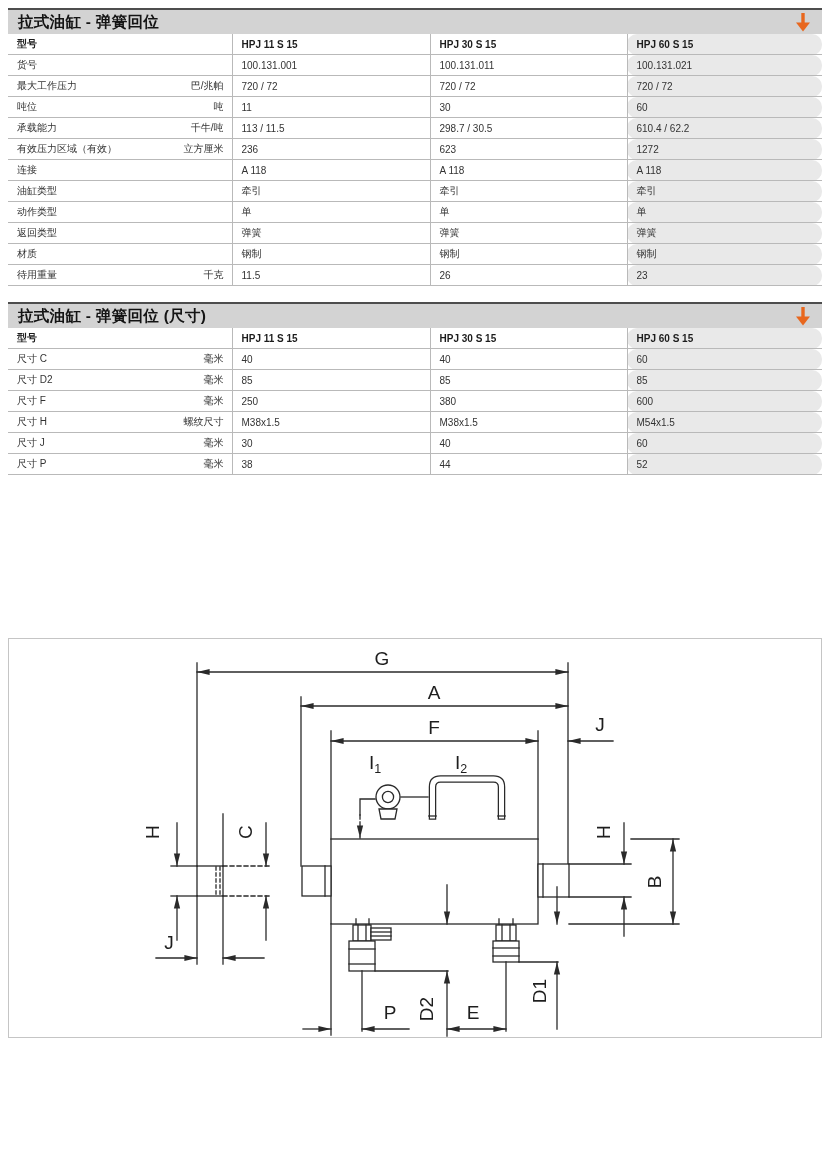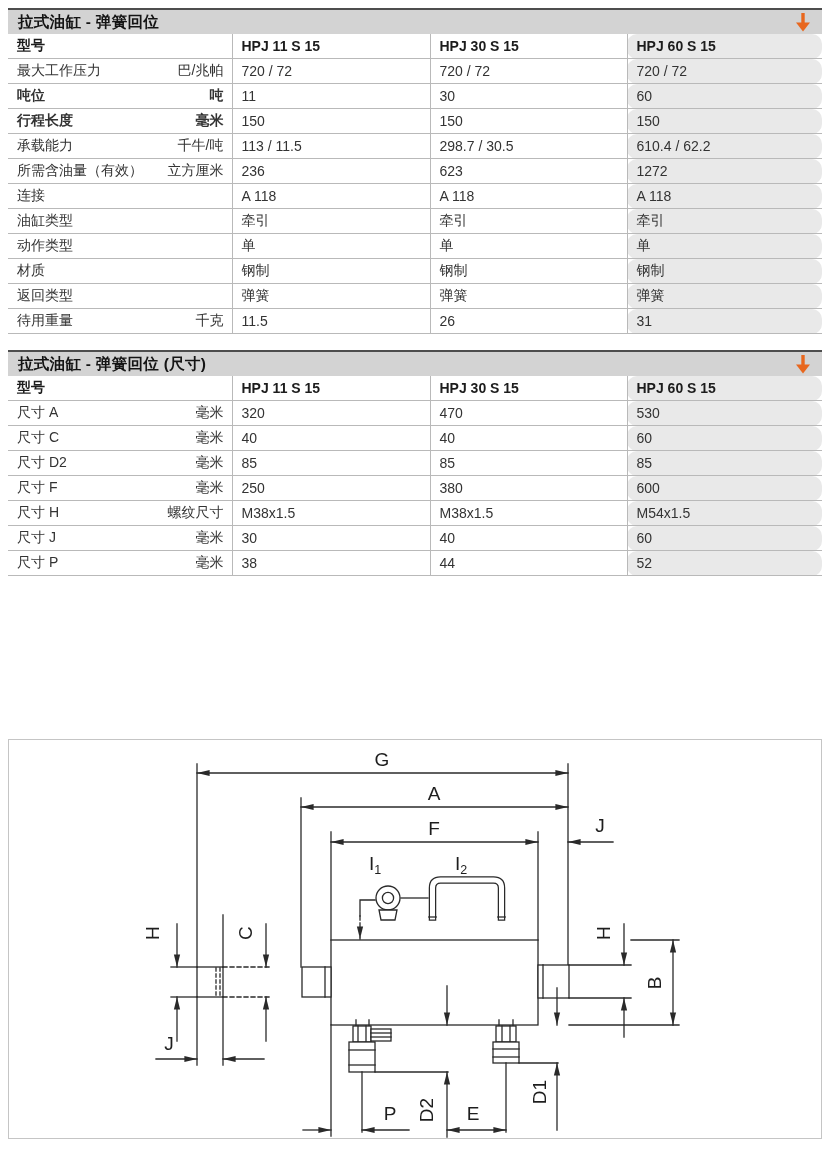--- a/index.html
+++ b/index.html
@@ -6,31 +6,31 @@
   body{width:830px;height:1167px;font-family:"Liberation Sans","DejaVu Sans",sans-serif;color:#2e2e2e;position:relative;}
   .page{padding:8px 8px 0 8px;}
 
   
   .section{margin-bottom:0;}
   .sec-bar{height:24px;background:#d3d3d3;border-top:2px solid #4d4d4d;display:flex;align-items:center;justify-content:space-between;padding:0 10px 0 10px;text-align:right;}
   .sec-title{font-size:15.5px;font-weight:bold;color:#141414;letter-spacing:0.3px;}
   .arrow-ic{width:18px;height:20px;display:block;cursor:pointer;}
 
   
-  table.spec{width:814px;border-collapse:collapse;table-layout:fixed;font-size:14px;color:#333;}
+  table.spec{width:814px;border-collapse:collapse;table-layout:fixed;font-size:10px;color:#333;}
   table.spec col.cl{width:224px;}
   table.spec col.c1{width:198px;}
   table.spec col.c2{width:197px;}
   table.spec col.c3w{width:195px;}
   table.spec th, table.spec td{border-bottom:1px solid #b9b9b9;padding:3px 8px 3px 9px;height:14px;text-align:left;vertical-align:middle;white-space:nowrap;overflow:hidden;}
   table.spec th{font-weight:bold;color:#1c1c1c;}
   table.spec td.v, table.spec th.v{border-left:1px solid #b9b9b9;}
   table.spec .c3{background:#e9e9e9;border-radius:10px;}
   td.l .u{float:right;color:#333;}
-  tr.b td.l span{font-weight:bold;}
+  tr.b td.l span{font-weight:normal;}
 
   .gap1{height:16px;}
   .gap2{height:163px;}
 
   
   .panel{width:812px;height:398px;border:1px solid #c5c5c5;background:#fff;position:relative;}
   .panel svg{position:absolute;left:0;top:0;}
   .dimtxt{font-family:"Liberation Sans","DejaVu Sans",sans-serif;font-size:19px;fill:#1e1e1e;}
   .subtxt{font-size:12.5px;}
 </style>
@@ -55,45 +55,45 @@
           <col class="c3w">
         </colgroup>
       <tbody>
           <tr>
         <th class="l">型号</th>
         <th class="v">HPJ 11 S 15</th>
         <th class="v">HPJ 30 S 15</th>
         <th class="v c3">HPJ 60 S 15</th>
       </tr>
       <tr>
+            <td class="l"><span>货号</span><span class="u"></span></td>
+            <td class="v">100.131.001</td>
+            <td class="v">100.131.011</td>
+            <td class="v c3">100.131.021</td>
+          </tr>
+      <tr>
             <td class="l"><span>最大工作压力</span><span class="u">巴/兆帕</span></td>
             <td class="v">720 / 72</td>
             <td class="v">720 / 72</td>
             <td class="v c3">720 / 72</td>
           </tr>
       <tr class="b">
             <td class="l"><span>吨位</span><span class="u">吨</span></td>
             <td class="v">11</td>
             <td class="v">30</td>
             <td class="v c3">60</td>
           </tr>
-      <tr class="b">
-            <td class="l"><span>行程长度</span><span class="u">毫米</span></td>
-            <td class="v">150</td>
-            <td class="v">150</td>
-            <td class="v c3">150</td>
-          </tr>
       <tr>
             <td class="l"><span>承载能力</span><span class="u">千牛/吨</span></td>
             <td class="v">113 / 11.5</td>
             <td class="v">298.7 / 30.5</td>
             <td class="v c3">610.4 / 62.2</td>
           </tr>
       <tr>
-            <td class="l"><span>所需含油量（有效）</span><span class="u">立方厘米</span></td>
+            <td class="l"><span>有效压力区域（有效）</span><span class="u">立方厘米</span></td>
             <td class="v">236</td>
             <td class="v">623</td>
             <td class="v c3">1272</td>
           </tr>
       <tr>
             <td class="l"><span>连接</span><span class="u"></span></td>
             <td class="v">A 118</td>
             <td class="v">A 118</td>
             <td class="v c3">A 118</td>
           </tr>
@@ -103,36 +103,36 @@
             <td class="v">牵引</td>
             <td class="v c3">牵引</td>
           </tr>
       <tr>
             <td class="l"><span>动作类型</span><span class="u"></span></td>
             <td class="v">单</td>
             <td class="v">单</td>
             <td class="v c3">单</td>
           </tr>
       <tr>
+            <td class="l"><span>返回类型</span><span class="u"></span></td>
+            <td class="v">弹簧</td>
+            <td class="v">弹簧</td>
+            <td class="v c3">弹簧</td>
+          </tr>
+      <tr>
             <td class="l"><span>材质</span><span class="u"></span></td>
             <td class="v">钢制</td>
             <td class="v">钢制</td>
             <td class="v c3">钢制</td>
           </tr>
       <tr>
-            <td class="l"><span>返回类型</span><span class="u"></span></td>
-            <td class="v">弹簧</td>
-            <td class="v">弹簧</td>
-            <td class="v c3">弹簧</td>
-          </tr>
-      <tr>
             <td class="l"><span>待用重量</span><span class="u">千克</span></td>
             <td class="v">11.5</td>
             <td class="v">26</td>
-            <td class="v c3">31</td>
+            <td class="v c3">23</td>
           </tr>
     </tbody>
       </table>
   </div>
 
   <div class="gap1"></div>
 
   <div class="section">
     <div class="sec-bar">
       <span class="sec-title">拉式油缸 - 弹簧回位 (尺寸)</span>
@@ -149,26 +149,20 @@
           <col class="c3w">
         </colgroup>
       <tbody>
           <tr>
         <th class="l">型号</th>
         <th class="v">HPJ 11 S 15</th>
         <th class="v">HPJ 30 S 15</th>
         <th class="v c3">HPJ 60 S 15</th>
       </tr>
       <tr>
-            <td class="l"><span>尺寸 A</span><span class="u">毫米</span></td>
-            <td class="v">320</td>
-            <td class="v">470</td>
-            <td class="v c3">530</td>
-          </tr>
-      <tr>
             <td class="l"><span>尺寸 C</span><span class="u">毫米</span></td>
             <td class="v">40</td>
             <td class="v">40</td>
             <td class="v c3">60</td>
           </tr>
       <tr>
             <td class="l"><span>尺寸 D2</span><span class="u">毫米</span></td>
             <td class="v">85</td>
             <td class="v">85</td>
             <td class="v c3">85</td>

